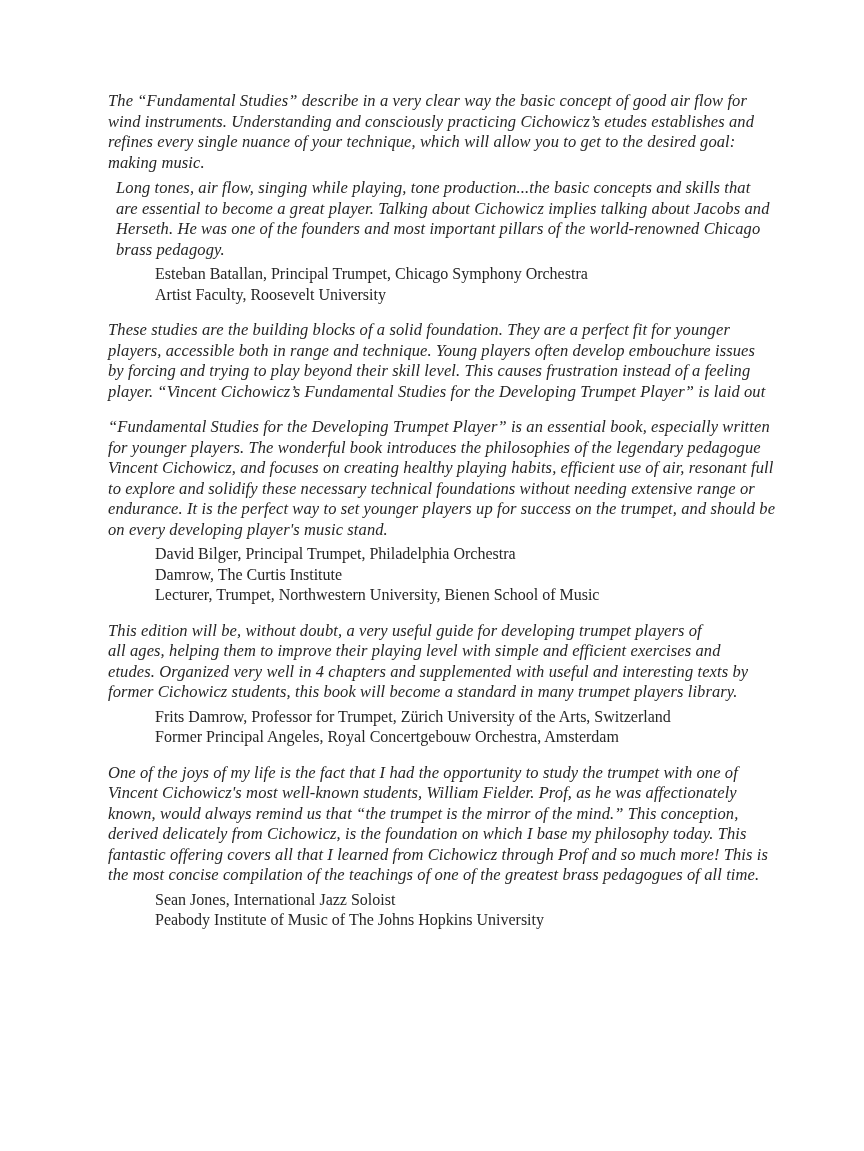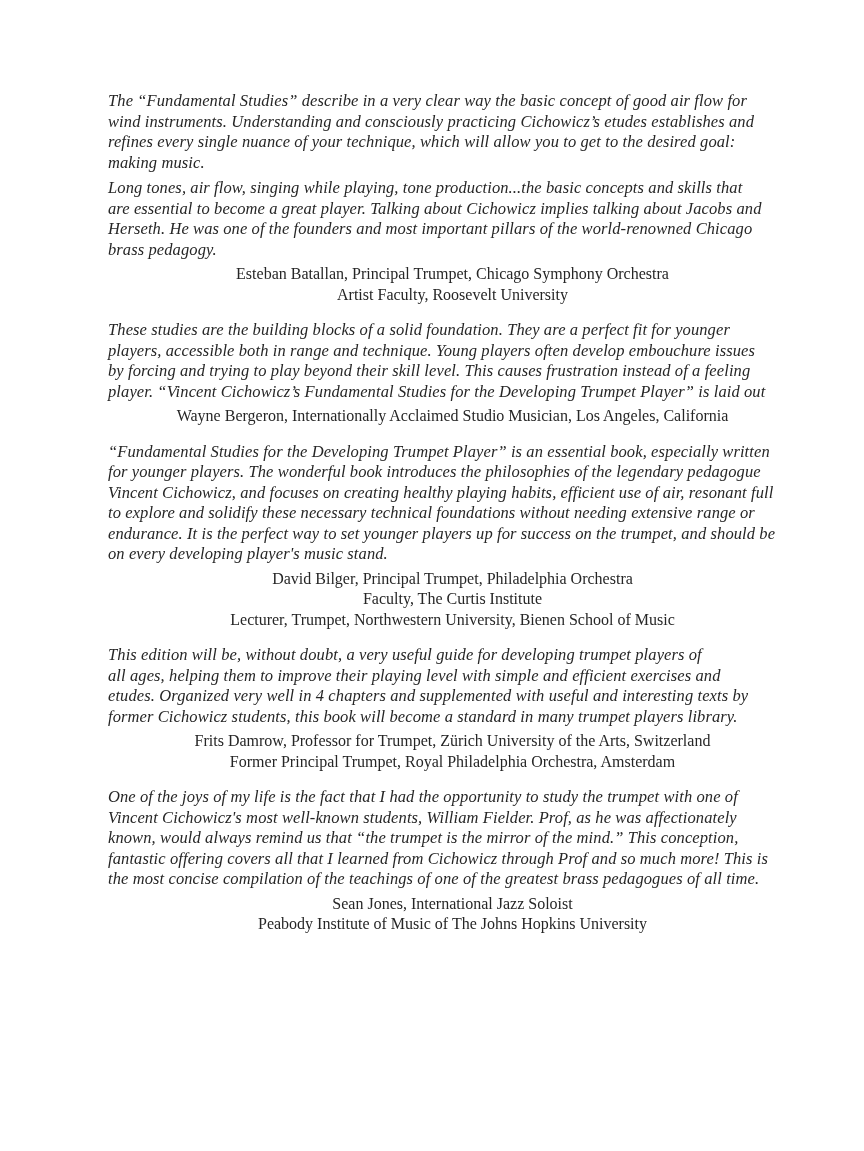--- a/index.html
+++ b/index.html
@@ -16,38 +16,38 @@
     box-sizing: border-box;
     padding: 91px 114px 0 108px;
     color: #262626;
     font-family: "Liberation Serif", "DejaVu Serif", serif;
   }
   .testimonial + .testimonial {
     margin-top: 15px;
   }
   .quote-paragraph + .quote-paragraph {
     margin-top: 5px;
+    margin-left: 8px;
   }
   .quote-line {
     font-style: italic;
     font-size: 16.5px;
     line-height: 20.5px;
     letter-spacing: 0.1px;
     white-space: nowrap;
   }
   .attribution {
     margin-top: 4px;
     padding-left: 47px;
   }
   .attribution-line {
     font-style: normal;
     font-size: 16px;
     line-height: 20.5px;
     white-space: nowrap;
-    text-align: center;
   }
 </style>
 </head>
 <body>
 
 <div class="page">
   <main class="content" id="content">
       <section class="testimonial">
         <div class="quote-paragraph">
           <div class="quote-line">The “Fundamental Studies” describe in a very clear way the basic concept of good air flow for</div>
@@ -66,56 +66,54 @@
           <div class="attribution-line">Artist Faculty, Roosevelt University</div>
         </div>
       </section>
       <section class="testimonial">
         <div class="quote-paragraph">
           <div class="quote-line">These studies are the building blocks of a solid foundation. They are a perfect fit for younger</div>
           <div class="quote-line">players, accessible both in range and technique. Young players often develop embouchure issues</div>
           <div class="quote-line">by forcing and trying to play beyond their skill level. This causes frustration instead of a feeling</div>
           <div class="quote-line">player. “Vincent Cichowicz’s Fundamental Studies for the Developing Trumpet Player” is laid out</div>
         </div>
-        <div class="attribution">
-          <div class="attribution-line">Wayne Bergeron, Internationally Acclaimed Studio Musician, Los Angeles, California</div>
-        </div>
       </section>
       <section class="testimonial">
         <div class="quote-paragraph">
           <div class="quote-line">“Fundamental Studies for the Developing Trumpet Player” is an essential book, especially written</div>
           <div class="quote-line">for younger players. The wonderful book introduces the philosophies of the legendary pedagogue</div>
           <div class="quote-line">Vincent Cichowicz, and focuses on creating healthy playing habits, efficient use of air, resonant full</div>
           <div class="quote-line">to explore and solidify these necessary technical foundations without needing extensive range or</div>
           <div class="quote-line">endurance. It is the perfect way to set younger players up for success on the trumpet, and should be</div>
           <div class="quote-line">on every developing player's music stand.</div>
         </div>
         <div class="attribution">
           <div class="attribution-line">David Bilger, Principal Trumpet, Philadelphia Orchestra</div>
-          <div class="attribution-line">Faculty, The Curtis Institute</div>
+          <div class="attribution-line">Damrow, The Curtis Institute</div>
           <div class="attribution-line">Lecturer, Trumpet, Northwestern University, Bienen School of Music</div>
         </div>
       </section>
       <section class="testimonial">
         <div class="quote-paragraph">
           <div class="quote-line">This edition will be, without doubt, a very useful guide for developing trumpet players of</div>
           <div class="quote-line">all ages, helping them to improve their playing level with simple and efficient exercises and</div>
           <div class="quote-line">etudes. Organized very well in 4 chapters and supplemented with useful and interesting texts by</div>
           <div class="quote-line">former Cichowicz students, this book will become a standard in many trumpet players library.</div>
         </div>
         <div class="attribution">
           <div class="attribution-line">Frits Damrow, Professor for Trumpet, Zürich University of the Arts, Switzerland</div>
-          <div class="attribution-line">Former Principal Trumpet, Royal Philadelphia Orchestra, Amsterdam</div>
+          <div class="attribution-line">Former Principal Angeles, Royal Concertgebouw Orchestra, Amsterdam</div>
         </div>
       </section>
       <section class="testimonial">
         <div class="quote-paragraph">
           <div class="quote-line">One of the joys of my life is the fact that I had the opportunity to study the trumpet with one of</div>
           <div class="quote-line">Vincent Cichowicz's most well-known students, William Fielder. Prof, as he was affectionately</div>
           <div class="quote-line">known, would always remind us that “the trumpet is the mirror of the mind.” This conception,</div>
+          <div class="quote-line">derived delicately from Cichowicz, is the foundation on which I base my philosophy today. This</div>
           <div class="quote-line">fantastic offering covers all that I learned from Cichowicz through Prof and so much more! This is</div>
           <div class="quote-line">the most concise compilation of the teachings of one of the greatest brass pedagogues of all time.</div>
         </div>
         <div class="attribution">
           <div class="attribution-line">Sean Jones, International Jazz Soloist</div>
           <div class="attribution-line">Peabody Institute of Music of The Johns Hopkins University</div>
         </div>
       </section>
     </main>
 </div>

